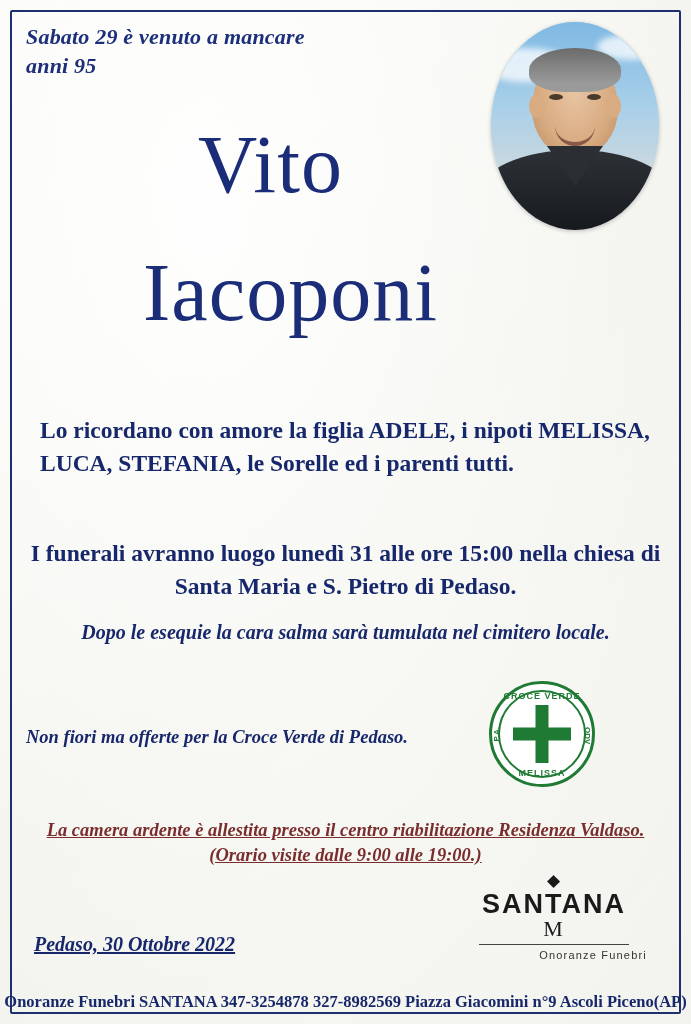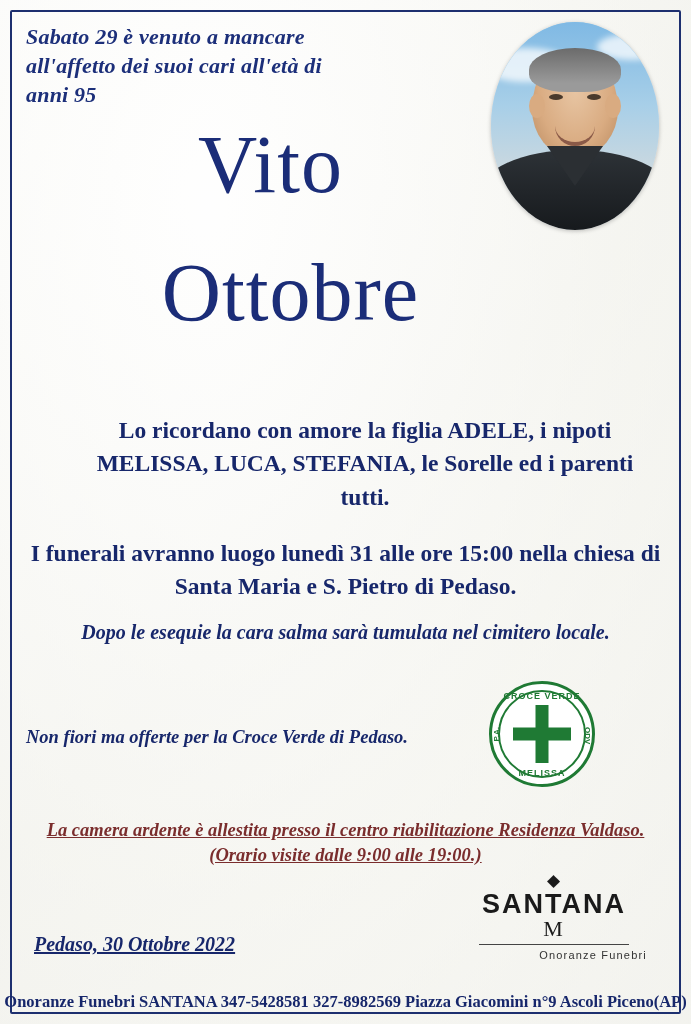--- a/index.html
+++ b/index.html
@@ -170,26 +170,25 @@
     font-size: 82px;
     line-height: 1;
     padding-right: 110px;
   }
 
   .family {
     position: absolute;
     left: 40px;
     right: 40px;
     top: 414px;
-    text-align: center;
+    text-align: left;
     color: #17276b;
     font-weight: bold;
     font-size: 23.5px;
     line-height: 1.42;
-    margin-left: 39px;
   }
 
   .funeral {
     position: absolute;
     left: 20px;
     right: 20px;
     top: 537px;
     text-align: center;
     color: #17276b;
     font-weight: bold;
@@ -365,41 +364,40 @@
 <body>
 
 <div class="poster">
   <div class="paper-texture"></div>
   <div class="border-frame"></div>
 
   <div class="content">
 
     <div class="header-text">
       <div>Sabato 29 è venuto a mancare</div>
-      <div>all'affetto dei suoi cari all'età di</div>
       <div>anni 95</div>
     </div>
 
     <div class="photo">
       <div class="sky"></div>
       <div class="cloud c1"></div>
       <div class="cloud c2"></div>
       <div class="shoulders"></div>
       <div class="head"></div>
       <div class="hair"></div>
       <div class="ear-l"></div>
       <div class="ear-r"></div>
       <div class="eye-l"></div>
       <div class="eye-r"></div>
       <div class="smile"></div>
       <div class="collar"></div>
     </div>
 
     <div class="name name-first">Vito</div>
-    <div class="name name-last">Ottobre</div>
+    <div class="name name-last">Iacoponi</div>
 
     <div class="family">Lo ricordano con amore la figlia ADELE, i nipoti MELISSA, LUCA, STEFANIA, le Sorelle ed i parenti tutti.</div>
 
     <div class="funeral">I funerali avranno luogo lunedì 31 alle ore 15:00 nella chiesa di Santa Maria e S. Pietro di Pedaso.</div>
 
     <div class="burial">Dopo le esequie la cara salma sarà tumulata nel cimitero locale.</div>
 
     <div class="flowers">Non fiori ma offerte per la Croce Verde di Pedaso.</div>
 
     <div class="logo-croce">
@@ -418,16 +416,16 @@
     <div class="santana-logo">
       <div class="mark">◆</div>
       <div class="brand">SANTANA</div>
       <div class="m-glyph">M</div>
       <div class="rule"></div>
       <div class="sub">Onoranze Funebri</div>
     </div>
 
     <div class="place-date">Pedaso, 30 Ottobre 2022</div>
 
-    <div class="footer">Onoranze Funebri SANTANA 347-5428581 327-8982569 Piazza Giacomini n°9 Ascoli Piceno(AP)</div>
+    <div class="footer">Onoranze Funebri SANTANA 347-3254878 327-8982569 Piazza Giacomini n°9 Ascoli Piceno(AP)</div>
 
   </div>
 </div>
 
 </body></html>

